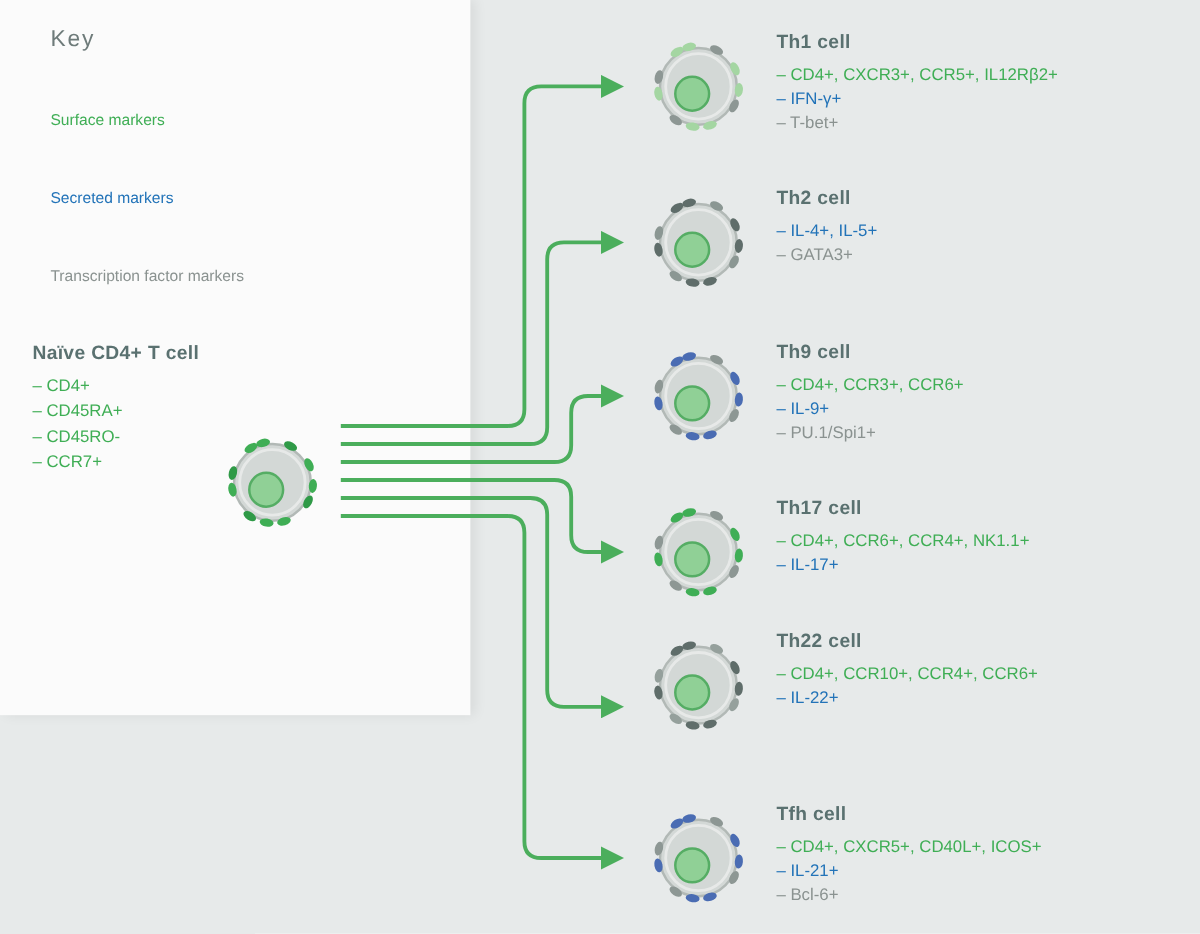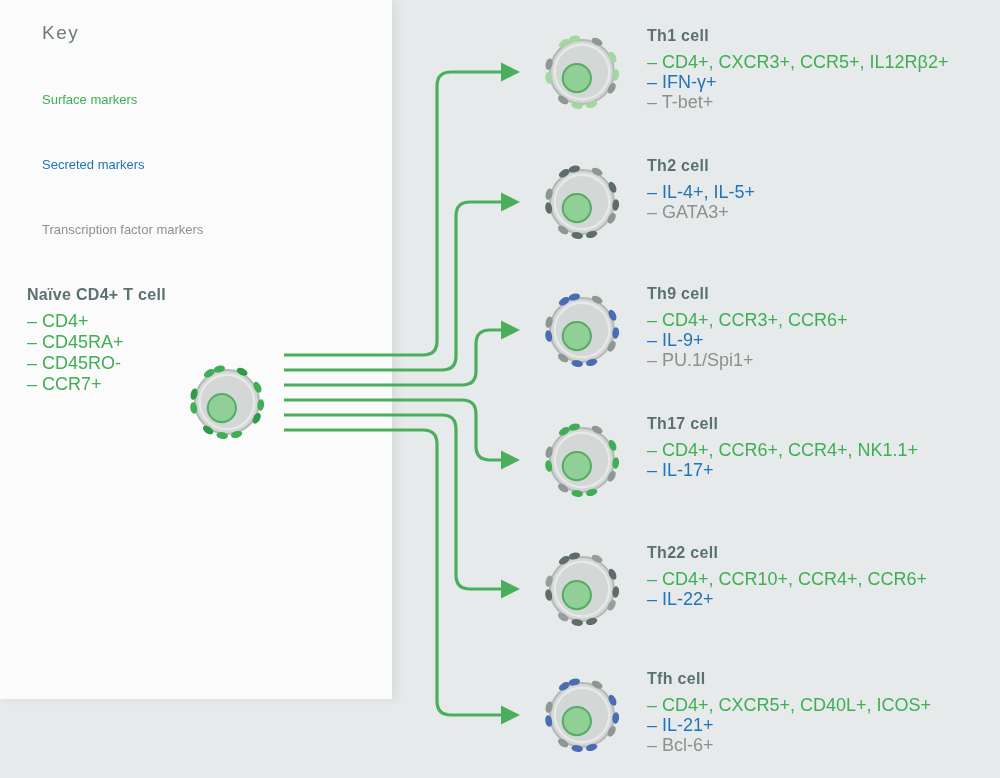--- a/index.html
+++ b/index.html
@@ -9,21 +9,21 @@
     position: relative;
     width: 1000px;
     height: 778px;
     background: var(--right-bg, #e7eaea);
     overflow: hidden;
   }
 
   .left-panel {
     position: absolute;
     left: 0; top: 0;
-    width: 392px; height: 699px;
+    width: 392px; height: 596px;
     background: var(--left-bg, #fbfbfb);
     box-shadow: 4px 0 10px rgba(0,0,0,0.07);
   }
 
   .key { position: absolute; left: 42px; top: 22px; }
   .key-title {
     font-size: 19px;
     color: #6e7b7a;
     letter-spacing: 1.5px;
     margin-bottom: 14px;
@@ -32,21 +32,21 @@
 
   .naive-block { position: absolute; left: 27px; top: 286px; }
   .block-title {
     font-size: 16px;
     font-weight: bold;
     color: var(--heading, #5a7170);
     letter-spacing: 0.3px;
     margin-bottom: 7px;
     white-space: nowrap;
   }
-  .marker-line { font-size: 18px; line-height: 21px; white-space: nowrap; }
+  .marker-line { font-size: 14px; line-height: 21px; white-space: nowrap; }
 
   .surface  { color: var(--surface-green, #3fae55); }
   .secreted { color: var(--secreted-blue, #2273b8); }
   .tf       { color: var(--tf-gray, #8a9290); }
 
   .cell { position: absolute; width: 94px; height: 94px; }
   .naive-cell { left: 180px; top: 355px; }
 
   .row { position: absolute; left: 535px; width: 460px; height: 100px; }
   .row .cell { left: 0; top: 0; }
@@ -205,21 +205,21 @@
           <ellipse cx="66.09" cy="17.80" rx="6.2" ry="3.6" fill="#8d9794" transform="rotate(386.5 66.09 17.80)"></ellipse>
           <ellipse cx="82.43" cy="34.37" rx="6.2" ry="3.6" fill="#3fae55" transform="rotate(424.3 82.43 34.37)"></ellipse>
         </svg></div>
     <div class="text">
       <div class="block-title">Th17 cell</div>
       <div class="marker-line surface">– CD4+, CCR6+, CCR4+, NK1.1+</div>
       <div class="marker-line secreted">– IL-17+</div>
     </div>
   </div>
 
-  <div class="row" style="top:542px">
+  <div class="row" style="top:524px">
     <div class="cell"><svg viewBox="0 0 100 100" width="100%" height="100%">
           <circle cx="50" cy="50" r="34" fill="#d3d8d6" stroke="#b2b9b6" stroke-width="2.2"></circle>
           <circle cx="50" cy="50" r="29" fill="none" stroke="rgba(255,255,255,0.45)" stroke-width="2.5"></circle>
           <circle cx="44.5" cy="56.5" r="15" fill="#90d096" stroke="#55ad64" stroke-width="2.2"></circle>
           <ellipse cx="85.86" cy="53.14" rx="6.2" ry="3.6" fill="#5f6d6a" transform="rotate(95.0 85.86 53.14)"></ellipse>
           <ellipse cx="81.57" cy="67.30" rx="6.2" ry="3.6" fill="#95a09c" transform="rotate(118.7 81.57 67.30)"></ellipse>
           <ellipse cx="60.25" cy="84.51" rx="6.2" ry="3.6" fill="#5f6d6a" transform="rotate(163.5 60.25 84.51)"></ellipse>
           <ellipse cx="44.88" cy="85.63" rx="6.2" ry="3.6" fill="#5f6d6a" transform="rotate(188.2 44.88 85.63)"></ellipse>
           <ellipse cx="29.92" cy="79.88" rx="6.2" ry="3.6" fill="#95a09c" transform="rotate(213.9 29.92 79.88)"></ellipse>
           <ellipse cx="14.59" cy="56.48" rx="6.2" ry="3.6" fill="#5f6d6a" transform="rotate(259.6 14.59 56.48)"></ellipse>

